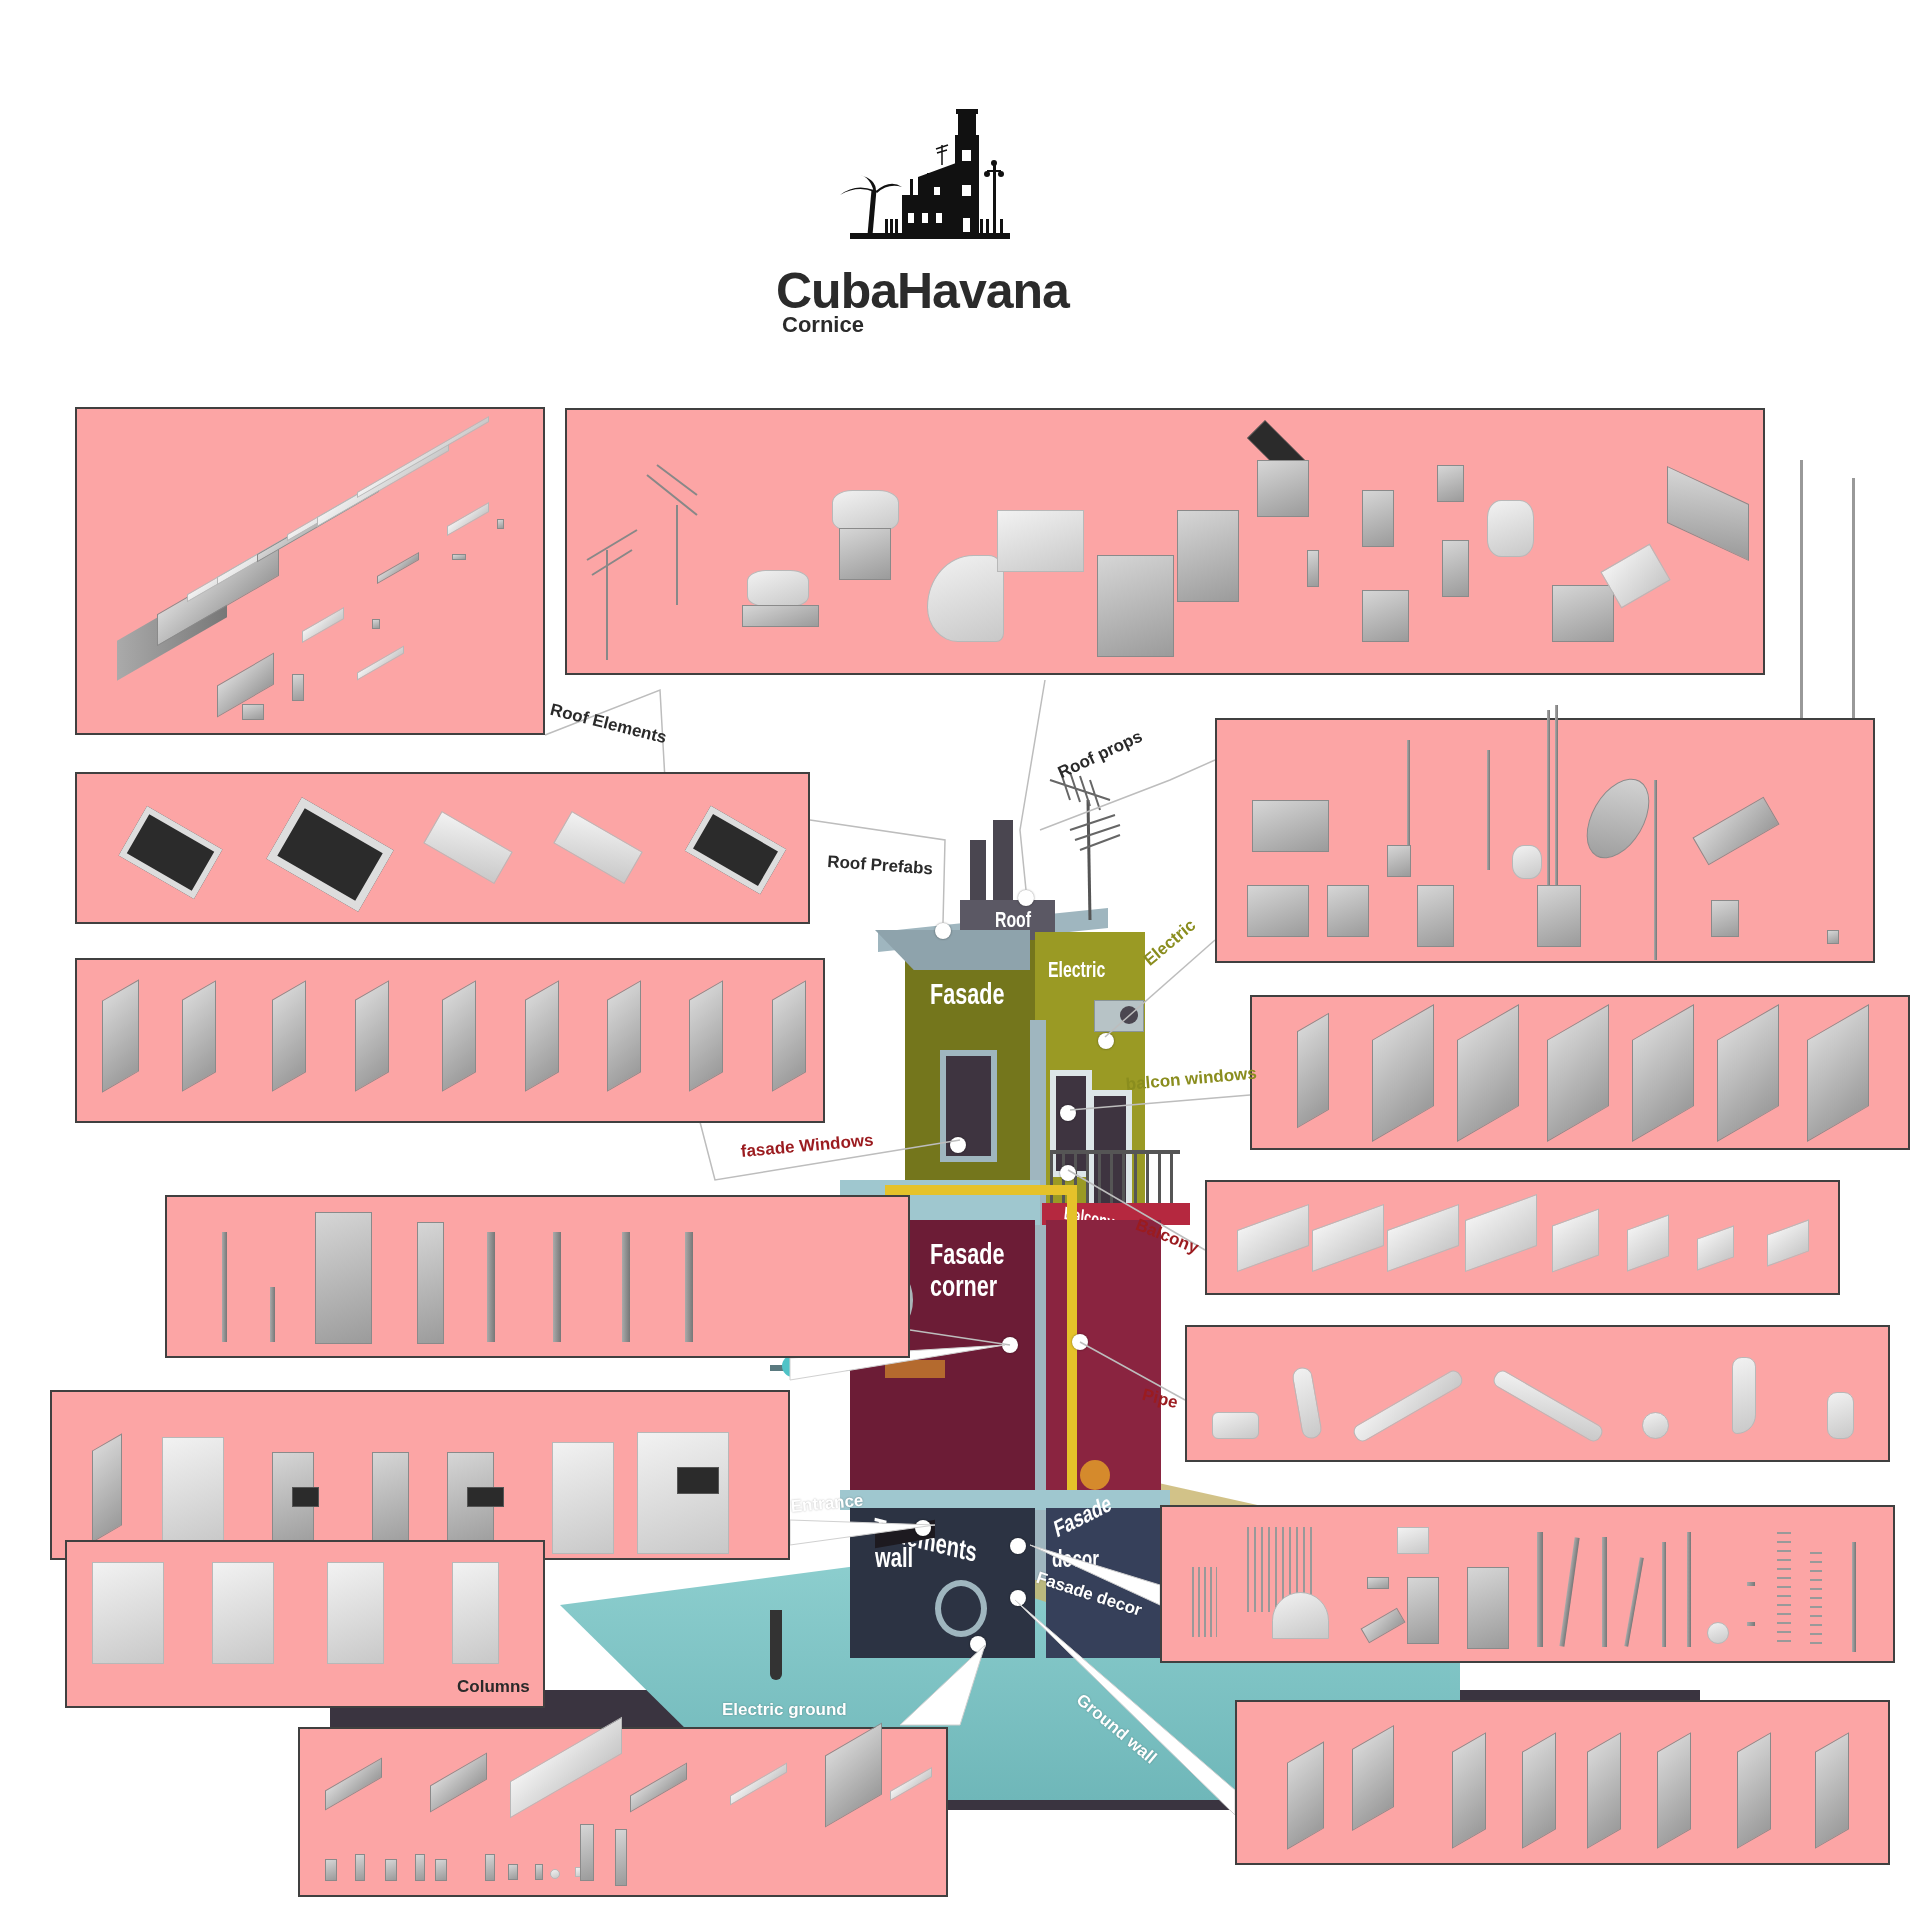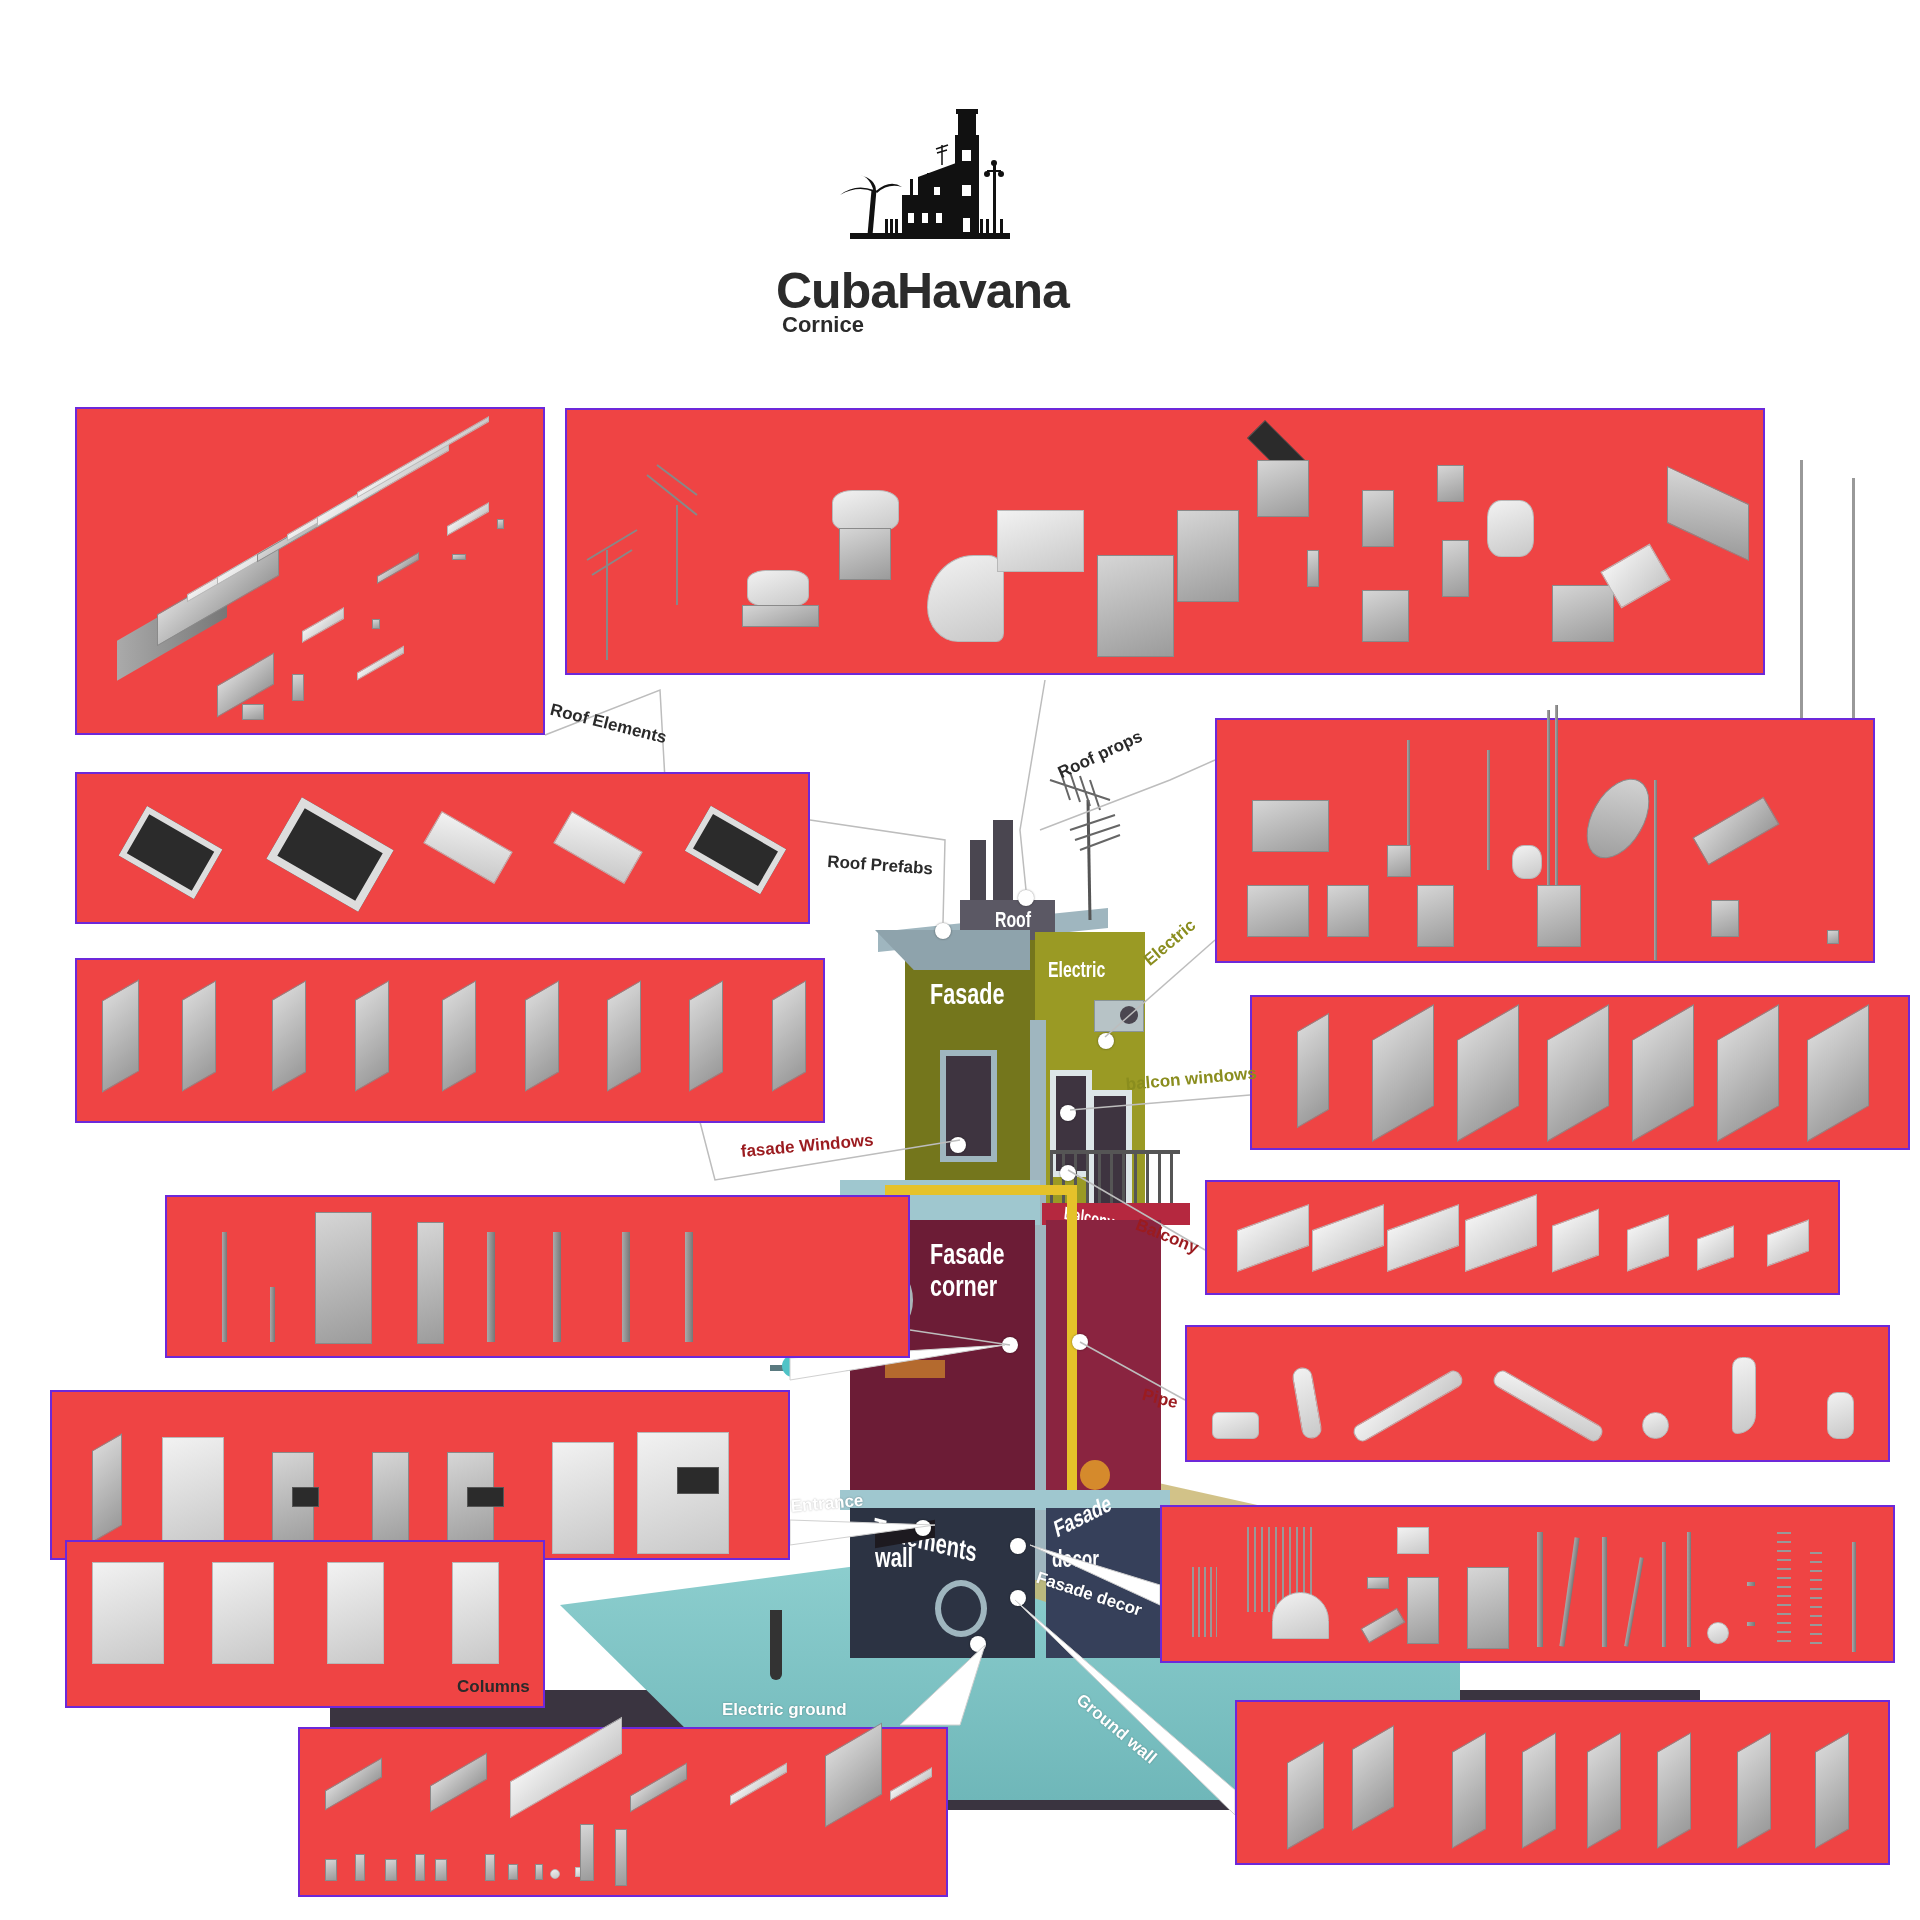--- a/index.html
+++ b/index.html
@@ -1,18 +1,18 @@
 <!DOCTYPE html>
 <html><head>
 <meta charset="utf-8">
 <style>
   html,body{margin:0;padding:0;background:#fff;}
   body{width:1920px;height:1920px;position:relative;overflow:hidden;font-family:"Liberation Sans","DejaVu Sans",sans-serif;}
   .abs{position:absolute;}
-  .panel{position:absolute;background:#ef4444;border:2px solid #6d28d9;box-sizing:border-box;}
+  .panel{position:absolute;background:#fca5a5;border:2px solid #404040;box-sizing:border-box;}
   .asset{position:absolute;background:linear-gradient(160deg,#d6d6d6,#9b9b9b);border:1px solid #8a8a8a;}
   .asset.light{background:linear-gradient(160deg,#f2f2f2,#c8c8c8);border-color:#b8b8b8;}
   .asset.dark{background:#2b2b2b;border-color:#555;}
   .asset.rod{background:linear-gradient(90deg,#aaa,#777);border:none;}
   .skew{transform:skewY(-30deg);}
   .label-dark{font-weight:700;color:#2a2a2a;font-size:17px;white-space:nowrap;}
   .label-red{font-weight:700;color:#9b1b1f;font-size:17px;white-space:nowrap;}
   .label-olive{font-weight:700;color:#8a8d1e;font-size:17px;white-space:nowrap;}
   .label-white{font-weight:700;color:#fff;font-size:17px;white-space:nowrap;text-shadow:0 0 2px rgba(0,0,0,.3);}
   .bld-text{font-family:"Liberation Sans",sans-serif;font-weight:700;color:#fff;line-height:0.95;transform:scaleX(0.72);transform-origin:left top;white-space:nowrap;}

